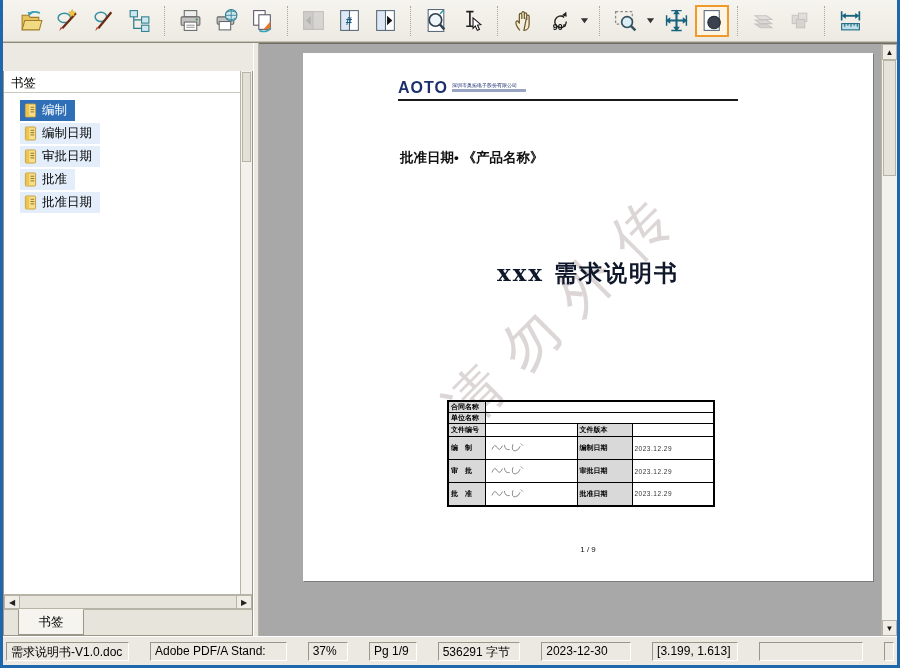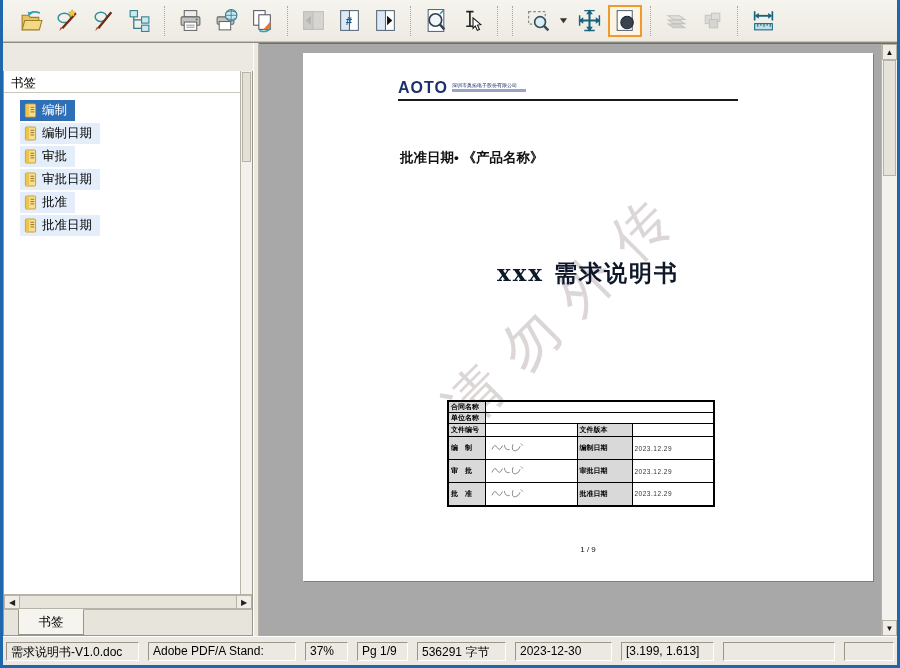--- a/index.html
+++ b/index.html
@@ -80,21 +80,21 @@
   .info-table td { border:1px solid #000; font-size:7px; overflow:hidden; padding:0 2px; vertical-align:middle; }
   .info-table td.h { background:#d9d9d9; font-weight:bold; white-space:nowrap; }
   .info-table td.date { font-size:6.5px; color:#333; letter-spacing:.5px; }
   .info-table tr.small td { height:11px; }
   .info-table tr.mid td { height:13px; }
   .info-table tr.big td { height:23px; }
   .info-table { border:2px solid #000; }
   .page-num { position:absolute; left:0; top:492px; width:100%; text-align:center; font-size:8px; color:#111; }
 
   
-  .statusbar { height:25px; flex:0 0 25px; background:#ece9e2; display:flex; align-items:center; padding:14px 3px; gap:9px; border-top:1px solid #fff; }
+  .statusbar { height:25px; flex:0 0 25px; background:#ece9e2; display:flex; align-items:center; padding:14px 3px; gap:21px; border-top:1px solid #fff; }
   .scell { height:19px; border:1px solid; border-color:#9a978a #fff #fff #9a978a; font-size:12px; padding:1px 4px; white-space:nowrap; overflow:hidden; background:#ece9e2; }
   .sc0{width:133px} .sc1{width:148px} .sc2{width:43px} .sc3{width:51px} .sc4{width:89px} .sc5{width:97px} .sc6{width:93px} .sc7{width:112px} .sc8{flex:1}
 </style>
 </head>
 <body>
 
 <div class="window">
 
 
 
@@ -196,20 +196,39 @@
           </svg>
         </div>
         <div class="tbtn">
           <svg viewBox="0 0 24 24">
             <path d="M6 3.5 h7 M9.5 3.5 v14 M6 17.5 h7" stroke="#222" stroke-width="1.6" fill="none"></path>
             <path d="M12.5 9.5 l7.5 6.5 -3.2.4 1.9 4.2 -2.1.9 -1.9-4.2 -2.2 2.4 Z" fill="#fff" stroke="#111"></path>
           </svg>
         </div>
       </div>
       <div class="tsep"></div>
+      <div class="tgroup">
+        <div class="tbtn">
+          <svg viewBox="0 0 24 24">
+            <path d="M8.5 21.5 C6 18.5 4.2 14.5 5 13 c.8-1.3 2.2-.4 3 1.6 V6.5 c0-1.9 2.4-1.9 2.4 0 v4 M10.4 5 c0-1.9 2.4-1.9 2.4 0 v5.5 M12.8 6 c0-1.8 2.3-1.8 2.3 0 v5.5 M15.1 8 c0-1.7 2.3-1.5 2.3 0 v7.5 c0 3.5-2 6-5 6 Z" fill="#f7ecd2" stroke="#6b5a2a" stroke-width="1.2" stroke-linejoin="round"></path>
+          </svg>
+        </div>
+        <div class="tbtn">
+          <svg viewBox="0 0 24 24">
+            <path d="M16.5 9 a5.5 5.5 0 1 0 2 4" fill="none" stroke="#222" stroke-width="1.3"></path>
+            <path d="M18.5 3.5 l.4 5 -4.6-1.5 Z" fill="#222"></path>
+            <text x="12" y="21" font-size="8.5" fill="#111" text-anchor="middle" font-weight="bold">90°</text>
+          </svg>
+        </div>
+        <div class="tbtn dd">
+          <svg viewBox="0 0 10 10">
+            <path d="M1 2.5 h8 L5 8 Z" fill="#333"></path>
+          </svg>
+        </div>
+      </div>
       <div class="tsep"></div>
       <div class="tgroup">
         <div class="tbtn">
           <svg viewBox="0 0 24 24">
             <rect x="2.5" y="3.5" width="16" height="12" fill="none" stroke="#8a8a8a" stroke-width="1.2" stroke-dasharray="2.5 2"></rect>
             <circle cx="13.5" cy="13.5" r="5.2" fill="#dceef5" stroke="#34505e" stroke-width="1.6"></circle>
             <line x1="17.2" y1="17.2" x2="21.5" y2="21.5" stroke="#34505e" stroke-width="2.4"></line>
           </svg>
         </div>
         <div class="tbtn dd">
@@ -285,32 +304,20 @@
               <div class="bmrow">
                 <span class="bmcell">
                   <span class="bmicon">
                     <svg viewBox="0 0 14 16">
                       <rect x="1.5" y="1" width="11" height="14" rx="1" fill="#f7df8e" stroke="#c49a35"></rect>
                       <rect x="2" y="1.5" width="3.5" height="13" fill="#eec44d"></rect>
                       <path d="M7 4.5 h4 M7 7 h4 M7 9.5 h4" stroke="#8a6d20" stroke-width="1"></path>
                     </svg>
                   </span>
                   <span class="bmlabel">编制日期</span>
-                </span>
-              </div>
-              <div class="bmrow">
-                <span class="bmcell">
-                  <span class="bmicon">
-                    <svg viewBox="0 0 14 16">
-                      <rect x="1.5" y="1" width="11" height="14" rx="1" fill="#f7df8e" stroke="#c49a35"></rect>
-                      <rect x="2" y="1.5" width="3.5" height="13" fill="#eec44d"></rect>
-                      <path d="M7 4.5 h4 M7 7 h4 M7 9.5 h4" stroke="#8a6d20" stroke-width="1"></path>
-                    </svg>
-                  </span>
-                  <span class="bmlabel">审批</span>
                 </span>
               </div>
               <div class="bmrow">
                 <span class="bmcell">
                   <span class="bmicon">
                     <svg viewBox="0 0 14 16">
                       <rect x="1.5" y="1" width="11" height="14" rx="1" fill="#f7df8e" stroke="#c49a35"></rect>
                       <rect x="2" y="1.5" width="3.5" height="13" fill="#eec44d"></rect>
                       <path d="M7 4.5 h4 M7 7 h4 M7 9.5 h4" stroke="#8a6d20" stroke-width="1"></path>
                     </svg>

